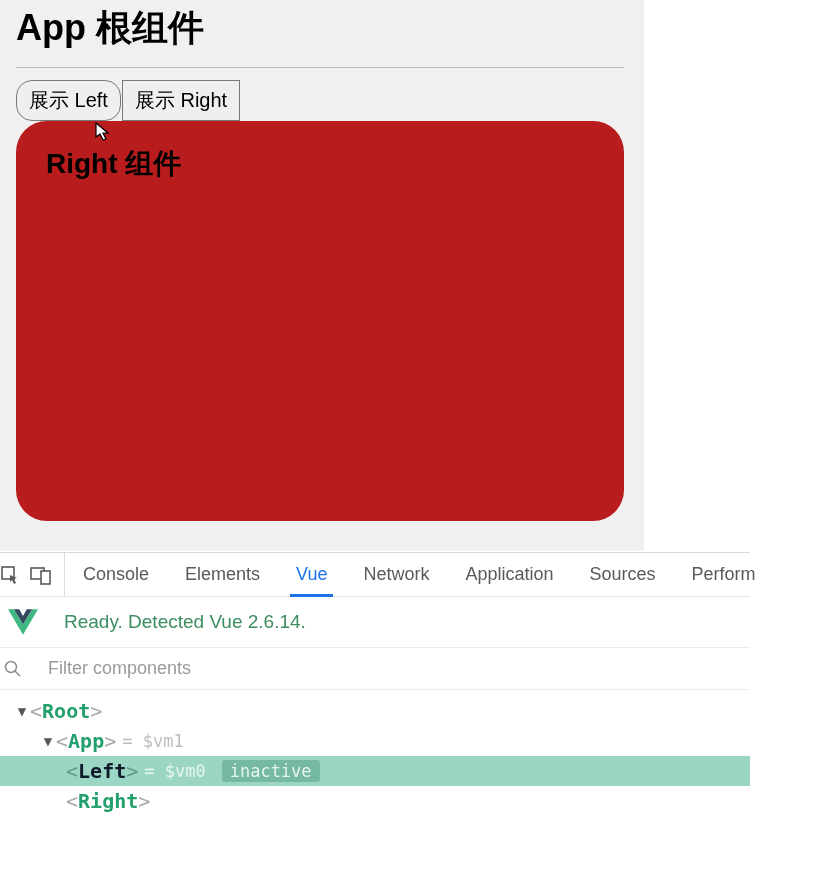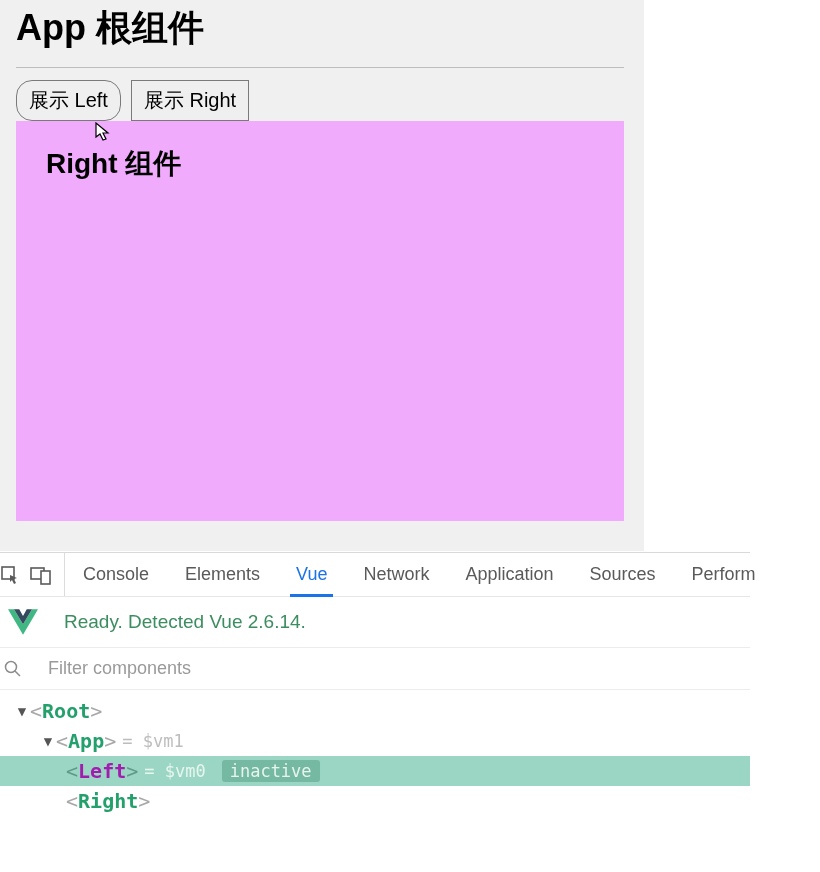--- a/index.html
+++ b/index.html
@@ -31,25 +31,26 @@
       gap: 0;
     }
     .btn {
       font-size: 20px;
       padding: 6px 12px;
       background: #efefef;
       border: 1px solid #7a7a7a;
       cursor: pointer;
       font-family: inherit;
     }
-    .btn:first-child { margin-right: 10px; border-radius: 16px; }
+    .btn:first-child { margin-right: 1px; border-radius: 16px; }
     .component-box {
-      background: #f0abfc;
+      background: #b91c1c;
       min-height: 400px;
       padding: 24px 30px;
+      border-radius: 31px;
     }
     .component-title {
       font-size: 28px;
       font-weight: 800;
       color: #000;
     }
     .cursor {
       position: absolute;
       left: 95px;
       top: 122px;
@@ -149,21 +150,21 @@
       text-align: center;
     }
     .ang { color: #a8a8a8; }
     .tag-root { color: #23a06b; font-weight: 700; }
     .tag-app { color: #23a06b; font-weight: 700; }
     .eq { color: #bdbdbd; font-size: 17px; margin-left: 6px; text-align: center; }
     .row-selected {
       background: #9ad6c3;
     }
     .row-selected .ang { color: #5e9b86; }
-    .tag-left { color: #a21caf; font-weight: 700; }
+    .tag-left { color: #0f172a; font-weight: 700; }
     .row-selected .eq { color: #e7f5ef; }
     .badge-inactive {
       background: #75b9a2;
       color: #e8f4ee;
       padding: 1px 8px;
       border-radius: 3px;
       font-size: 17px;
       margin-left: 16px;
     }
     .tag-right { color: #23a06b; font-weight: 700; }

